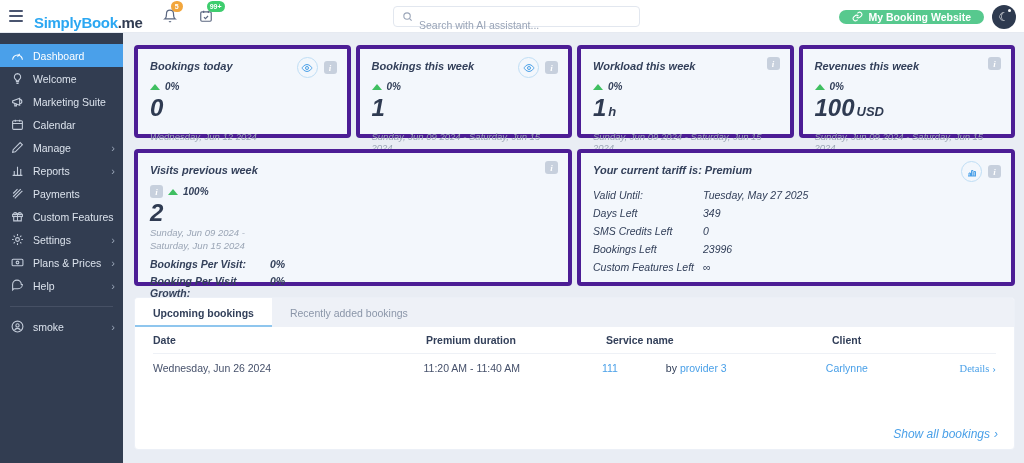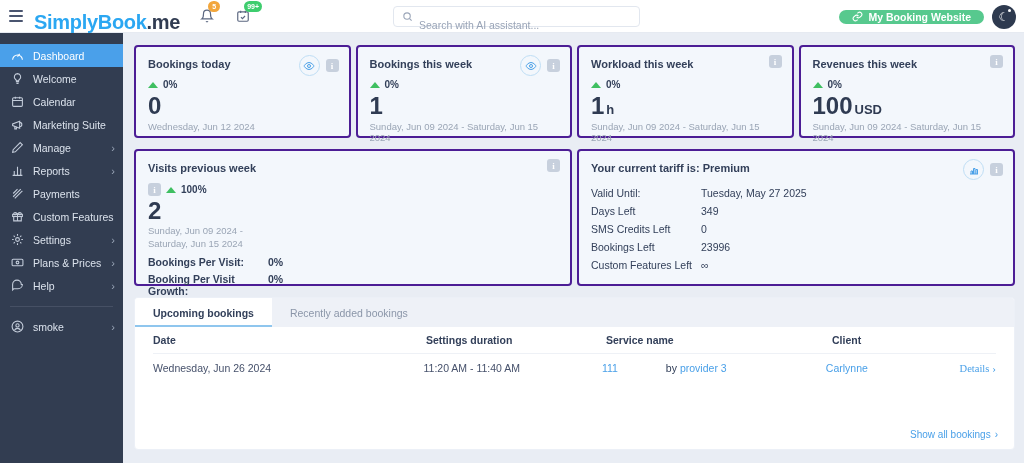--- a/index.html
+++ b/index.html
@@ -4,21 +4,21 @@
 <style>
   * { margin:0; padding:0; box-sizing:border-box; }
   html,body { width:1024px; height:463px; overflow:hidden; }
   body { font-family:"Liberation Sans", sans-serif; background:#e9edf4; color:#313c52; position:relative; }
 
   
   .header { position:absolute; top:0; left:0; width:1024px; height:33px; background:#ffffff;
     border-bottom:1px solid #e6eaf1; display:flex; align-items:center; z-index:20; }
   .hamburger { width:34px; display:flex; flex-direction:column; gap:3px; padding-left:9px; cursor:pointer; }
   .hamburger span { display:block; width:14px; height:2px; background:#4a5570; border-radius:1px; }
-  .logo { display:flex; align-items:baseline; font-size:20px; font-weight:700; letter-spacing:-0.3px;margin-top:12px; }
+  .logo { display:flex; align-items:baseline; font-size:15px; font-weight:700; letter-spacing:-0.3px;margin-top:12px; }
   .logo .brand { color:#2ba7f2; }
   .logo .suffix { color:#313c52; }
   .hdr-icon { position:relative; margin-left:18px; width:18px; height:18px; display:flex; align-items:center; justify-content:center; cursor:pointer; }
   .hdr-icon svg { stroke:#5b6780; }
   .badge { position:absolute; top:-6px; left:10px; min-width:12px; height:11px; border-radius:6px;
     font-size:7px; font-weight:700; color:#fff; display:flex; align-items:center; justify-content:center; padding:0 3px; }
   .badge.orange { background:#f2a63c; }
   .badge.green { background:#3ecd6e; }
   .search-wrap { position:absolute; left:393px; top:6px; width:247px; height:21px; border:1px solid #e2e7ef;
     border-radius:4px; background:#fff; display:flex; align-items:center; padding:0 8px; gap:6px; }
@@ -43,36 +43,36 @@
   .side-item .s-icon { width:13px; height:13px; flex:0 0 auto; display:flex; align-items:center; justify-content:center; }
   .side-item .s-icon svg { stroke:#c3ccda; }
   .side-item.active .s-icon svg { stroke:#ffffff; }
   .side-item .chev { margin-left:auto; color:#9aa6b8; font-size:11px; }
   .side-item .chev::after { content:"\203A"; }
   .side-divider { height:1px; background:#465064; margin:9px 10px 8px 10px; }
 
   
   .main { position:absolute; top:33px; left:123px; width:901px; height:430px; padding:12px 9px 0 11px; }
   .cards-row1 { display:grid; grid-template-columns:repeat(4,1fr); gap:5px; margin-bottom:11px; }
-  .card { background:#f3f7fc; border:2px solid #4c1d95; border-radius:4px; padding:11px 12px; position:relative; }
+  .card { background:#f3f7fc; border:4px solid #4c1d95; border-radius:4px; padding:11px 12px; position:relative;font-style:italic; }
   .stat-card { height:93px; }
   .card-title { font-size:11px; font-weight:700; color:#33405a; }
   .card-icons { position:absolute; top:8px; right:10px; display:flex; align-items:center; gap:6px; }
   .eye-icon { width:21px; height:21px; border-radius:50%; border:1px solid #bfdef5; display:flex;
     align-items:center; justify-content:center; cursor:pointer; background:#f3f7fc; }
   .eye-icon svg { stroke:#4aa0e8; }
   .info-icon { width:13px; height:13px; border-radius:3px; background:#c7d0dd; color:#fff; font-size:9px;
     font-weight:700; display:flex; align-items:center; justify-content:center; cursor:pointer;
     font-family:"Liberation Serif", serif; }
   .trend { display:flex; align-items:center; gap:5px; margin-top:9px; font-size:10px; font-weight:700; color:#33405a; }
   .tri-up { width:0; height:0; border-left:5px solid transparent; border-right:5px solid transparent;
     border-bottom:6px solid #3fbf61; }
   .big-val { margin-top:3px; font-size:24px; font-weight:800; color:#2f3b52; line-height:1.1; }
   .big-val .unit { font-size:13px; font-weight:700; margin-left:2px; }
-  .period { margin-top:2px; font-size:9.5px; color:#9aa5b5; }
+  .period { margin-top:10px; font-size:9.5px; color:#9aa5b5; }
 
   .cards-row2 { display:grid; grid-template-columns:1fr 1fr; gap:5px; margin-bottom:11px; }
   .row2-card { height:137px; }
   .visits-cols { display:flex; gap:48px; margin-top:2px; }
   .visits-col .big-val { margin-top:0; }
   .period2 { font-size:9.5px; color:#9aa5b5; line-height:1.35; margin-top:1px; }
   .metric-row { display:flex; font-size:10.5px; font-weight:700; color:#33405a; margin-top:5px; }
   .metric-row .m-label { width:120px; }
   .metric-row .m-value { font-weight:700; }
 
@@ -96,21 +96,21 @@
   .col-dur { width:180px; }
   .col-svc { width:226px; display:flex; align-items:center; }
   .col-client { width:135px; }
   .col-details { margin-left:auto; text-align:right;font-family:Liberation Serif, serif; }
   .link { color:#4aa0e8; text-decoration:none; cursor:pointer; }
   .svc-by { margin-left:48px; color:#33405a; }
   .svc-by .link { margin-left:3px; }
   .details-link { font-size:10.5px; }
   .details-link .chev-r { font-size:11px; margin-left:3px; }
   .card-footer { flex:0 0 auto; height:30px; display:flex; align-items:center; justify-content:flex-end; padding:0 16px; }
-  .show-all { font-size:10px; color:#4aa0e8; cursor:pointer; }
+  .show-all { font-size:12px; color:#4aa0e8; cursor:pointer;font-style:italic; }
   .show-all .chev-r { margin-left:4px; }
 </style>
 </head>
 <body>
 
 <div class="header">
   <div class="hamburger">
       <span></span>
       <span></span>
       <span></span>
@@ -166,34 +166,34 @@
     <span class="s-icon">
         <svg width="13" height="13" viewBox="0 0 24 24" fill="none" stroke-width="2">
           <path d="M9 18h6M10 21h4M12 3a6 6 0 00-3.5 10.8c.8.6 1.5 1.4 1.5 2.2h4c0-.8.7-1.6 1.5-2.2A6 6 0 0012 3z"></path>
         </svg>
       </span>
     <span>Welcome</span>
   </div>
   <div class="side-item">
     <span class="s-icon">
         <svg width="13" height="13" viewBox="0 0 24 24" fill="none" stroke-width="2">
+          <path d="M3 11v3l13 5V6L3 11z"></path>
+          <path d="M16 8a4 4 0 010 8M7 15v5h3v-4"></path>
+        </svg>
+      </span>
+    <span>Marketing Suite</span>
+  </div>
+  <div class="side-item">
+    <span class="s-icon">
+        <svg width="13" height="13" viewBox="0 0 24 24" fill="none" stroke-width="2">
           <rect x="3" y="5" width="18" height="16" rx="2"></rect>
           <path d="M8 3v4M16 3v4M3 10h18"></path>
         </svg>
       </span>
     <span>Calendar</span>
-  </div>
-  <div class="side-item">
-    <span class="s-icon">
-        <svg width="13" height="13" viewBox="0 0 24 24" fill="none" stroke-width="2">
-          <path d="M3 11v3l13 5V6L3 11z"></path>
-          <path d="M16 8a4 4 0 010 8M7 15v5h3v-4"></path>
-        </svg>
-      </span>
-    <span>Marketing Suite</span>
   </div>
   <div class="side-item">
     <span class="s-icon">
         <svg width="13" height="13" viewBox="0 0 24 24" fill="none" stroke-width="2">
           <path d="M17 3l4 4L8 20l-5 1 1-5L17 3z"></path>
         </svg>
       </span>
     <span>Manage</span>
     <span class="chev"></span>
   </div>
@@ -394,21 +394,21 @@
   </div>
 
   <div class="bookings-card">
     <div class="tabs">
       <div class="tab active">Upcoming bookings</div>
       <div class="tab">Recently added bookings</div>
     </div>
     <div class="table">
       <div class="t-head">
         <span class="col-date">Date</span>
-        <span class="col-dur">Settings duration</span>
+        <span class="col-dur">Premium duration</span>
         <span class="col-svc">Service name</span>
         <span class="col-client">Client</span>
       </div>
       <div class="t-row">
         <span class="col-date">Wednesday, Jun 26 2024</span>
         <span class="col-dur">11:20 AM - 11:40 AM</span>
         <span class="col-svc">
           <a class="link">111</a>
           <span class="svc-by"><span>by</span><a class="link">provider 3</a></span>
         </span>

